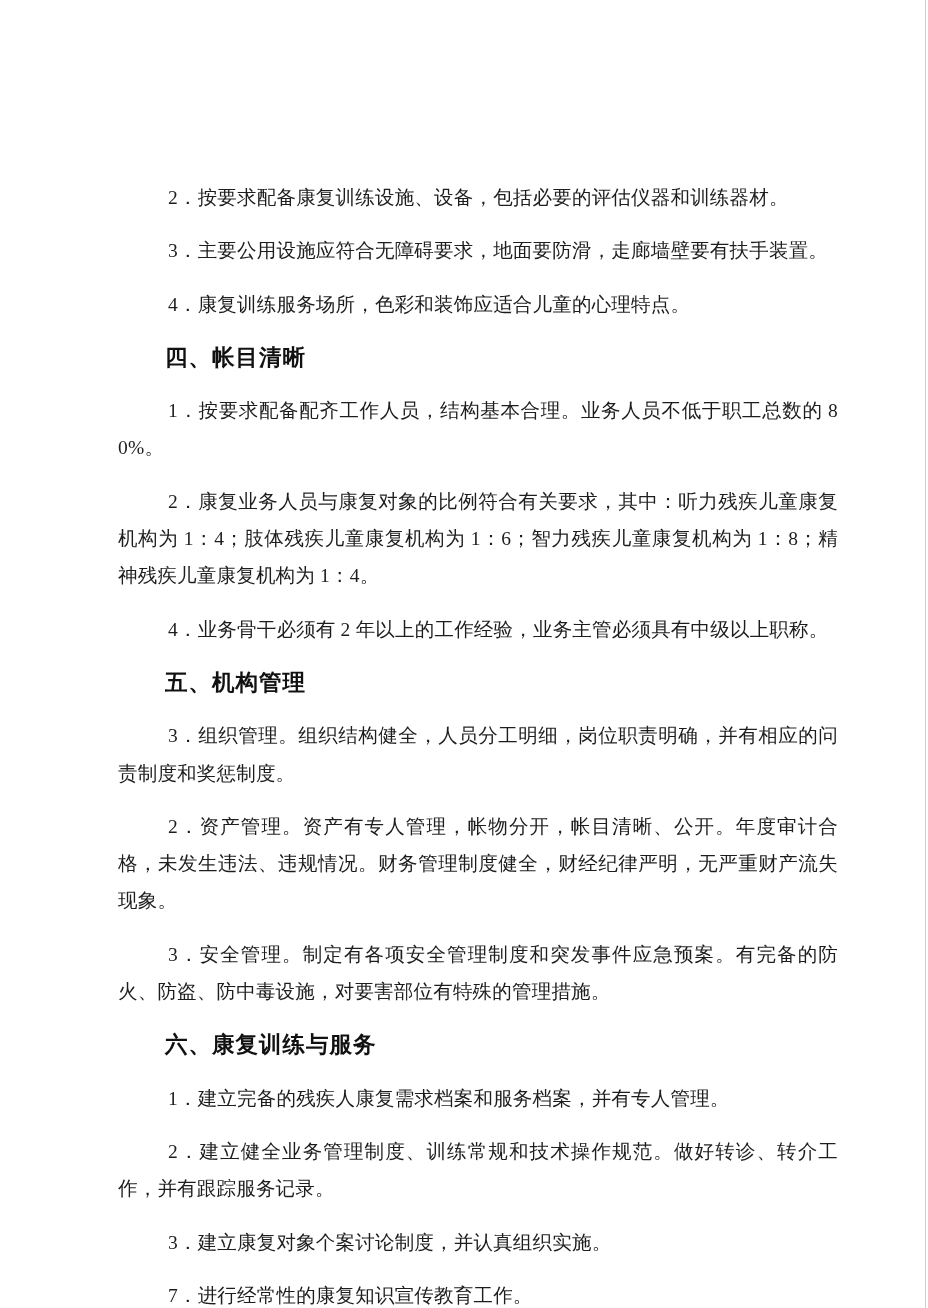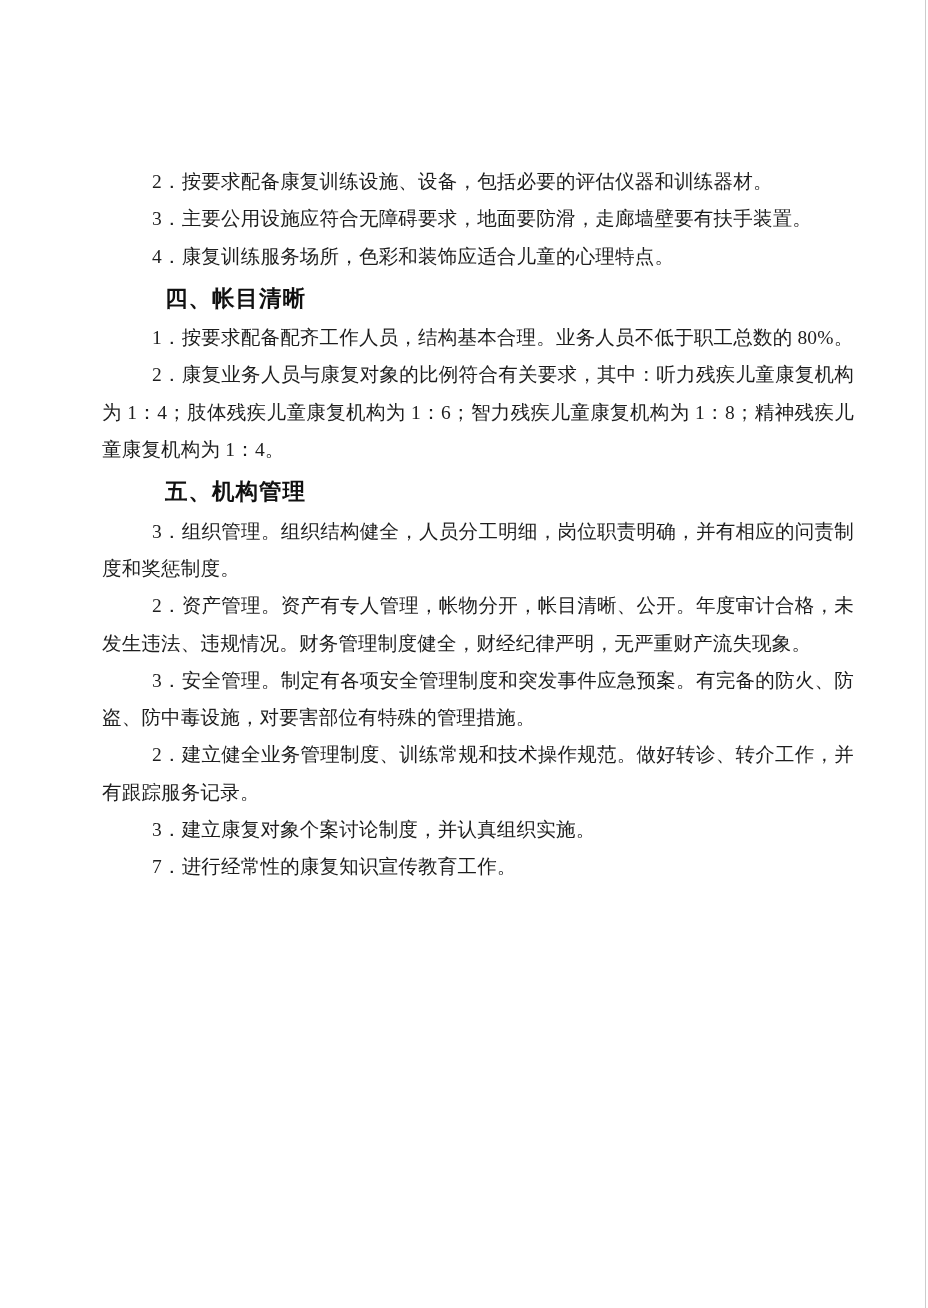--- a/index.html
+++ b/index.html
@@ -16,21 +16,21 @@
     font-family: "Liberation Serif", "DejaVu Serif", serif;
     color: #1d1d1d;
   }
   .content {
     position: absolute;
     left: 102px;
     top: 163px;
     width: 752px;
   }
   .para {
-    margin: 0;
+    margin: 16px;
     font-size: 19.5px;
     line-height: 37.3px;
     text-align: justify;
     text-indent: 50px;
     letter-spacing: 0.2px;
     word-break: break-all;
     color: #1d1d1d;
   }
   .section-heading {
     margin: 5px 0 2px 0;
@@ -55,22 +55,25 @@
 <body>
 
 <div class="page">
   <div class="content">
     <p class="para">2．按要求配备康复训练设施、设备，包括必要的评估仪器和训练器材。</p>
     <p class="para">3．主要公用设施应符合无障碍要求，地面要防滑，走廊墙壁要有扶手装置。</p>
     <p class="para">4．康复训练服务场所，色彩和装饰应适合儿童的心理特点。</p>
     <h2 class="section-heading">四、帐目清晰</h2>
     <p class="para">1．按要求配备配齐工作人员，结构基本合理。业务人员不低于职工总数的 80%。</p>
     <p class="para">2．康复业务人员与康复对象的比例符合有关要求，其中：听力残疾儿童康复机构为 1：4；肢体残疾儿童康复机构为 1：6；智力残疾儿童康复机构为 1：8；精神残疾儿童康复机构为 1：4。</p>
+    <p class="para">4．业务骨干必须有 2 年以上的工作经验，业务主管必须具有中级以上职称。</p>
     <h2 class="section-heading">五、机构管理</h2>
     <p class="para">3．组织管理。组织结构健全，人员分工明细，岗位职责明确，并有相应的问责制度和奖惩制度。</p>
     <p class="para">2．资产管理。资产有专人管理，帐物分开，帐目清晰、公开。年度审计合格，未发生违法、违规情况。财务管理制度健全，财经纪律严明，无严重财产流失现象。</p>
     <p class="para">3．安全管理。制定有各项安全管理制度和突发事件应急预案。有完备的防火、防盗、防中毒设施，对要害部位有特殊的管理措施。</p>
+    <h2 class="section-heading">六、康复训练与服务</h2>
+    <p class="para">1．建立完备的残疾人康复需求档案和服务档案，并有专人管理。</p>
     <p class="para">2．建立健全业务管理制度、训练常规和技术操作规范。做好转诊、转介工作，并有跟踪服务记录。</p>
     <p class="para">3．建立康复对象个案讨论制度，并认真组织实施。</p>
     <p class="para">7．进行经常性的康复知识宣传教育工作。</p>
   </div>
   <div class="scan-edge"></div>
 </div>
 
 </body></html>

